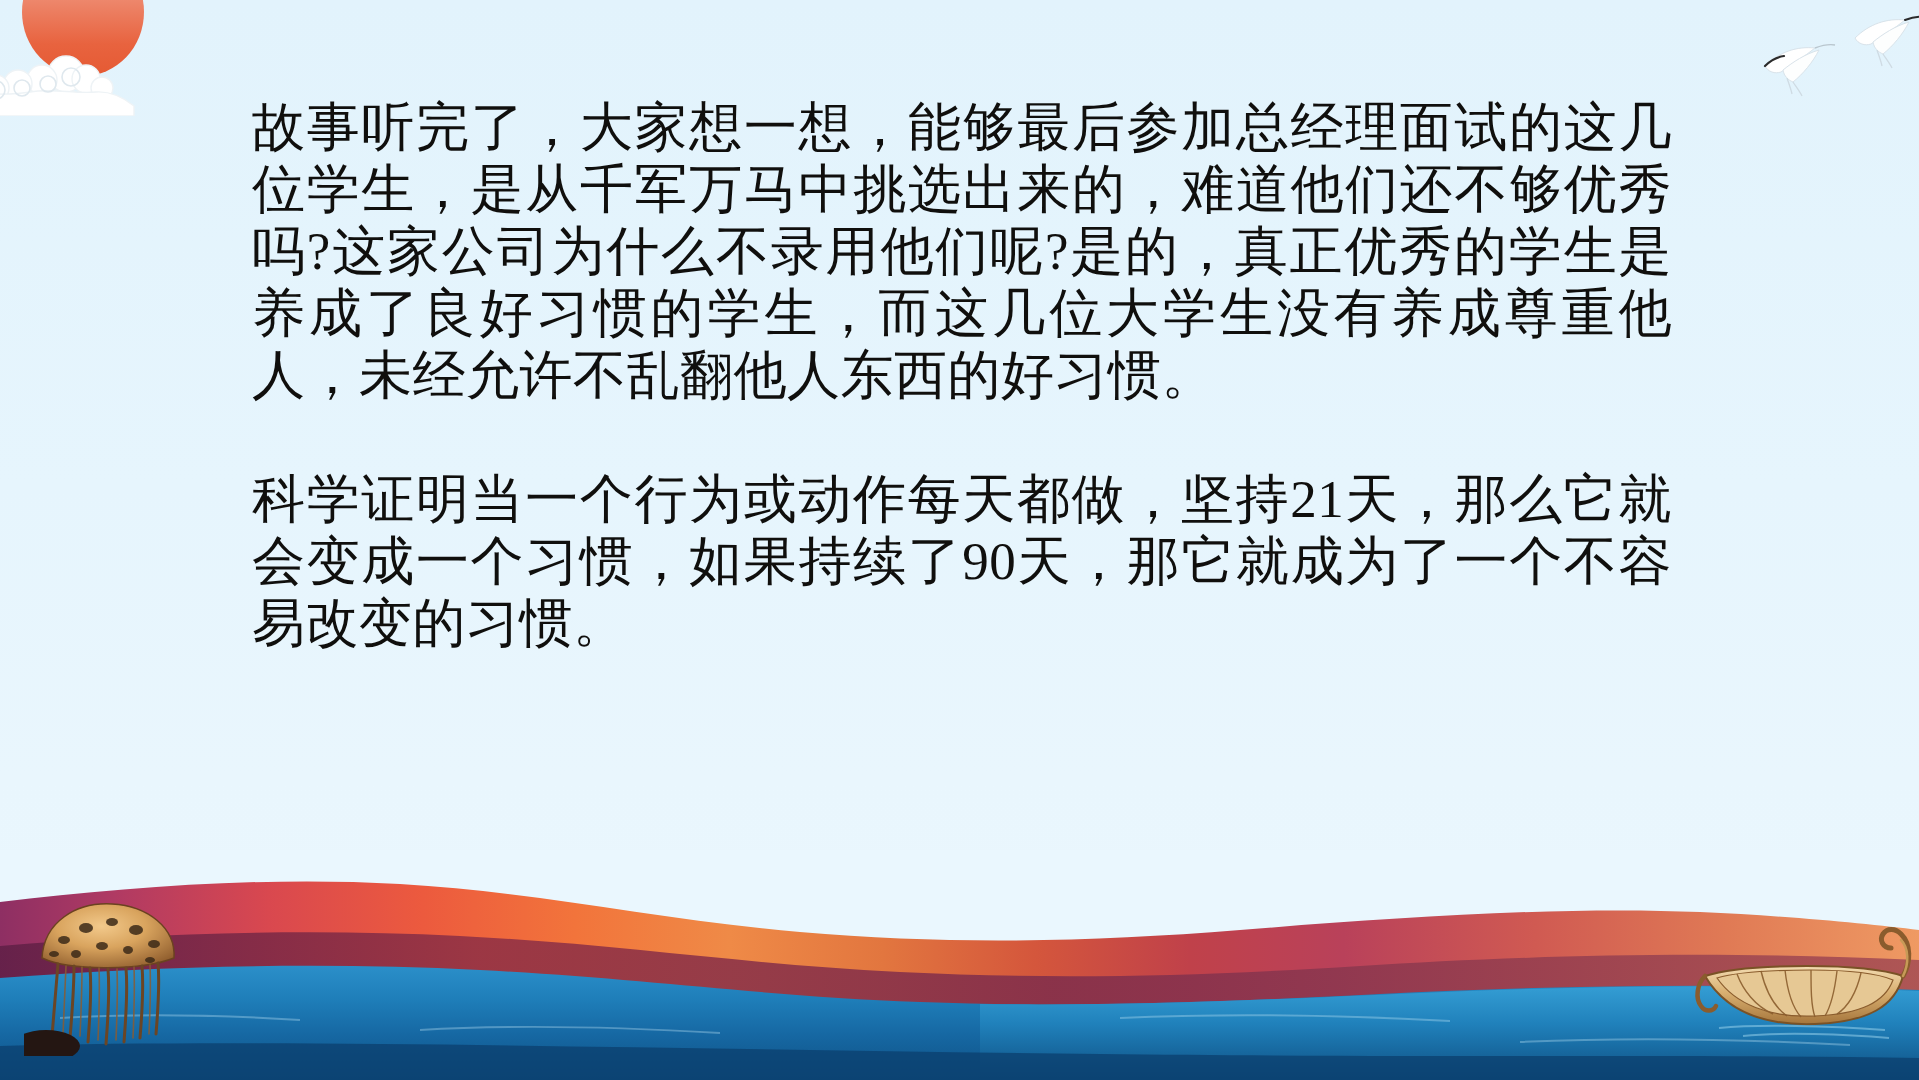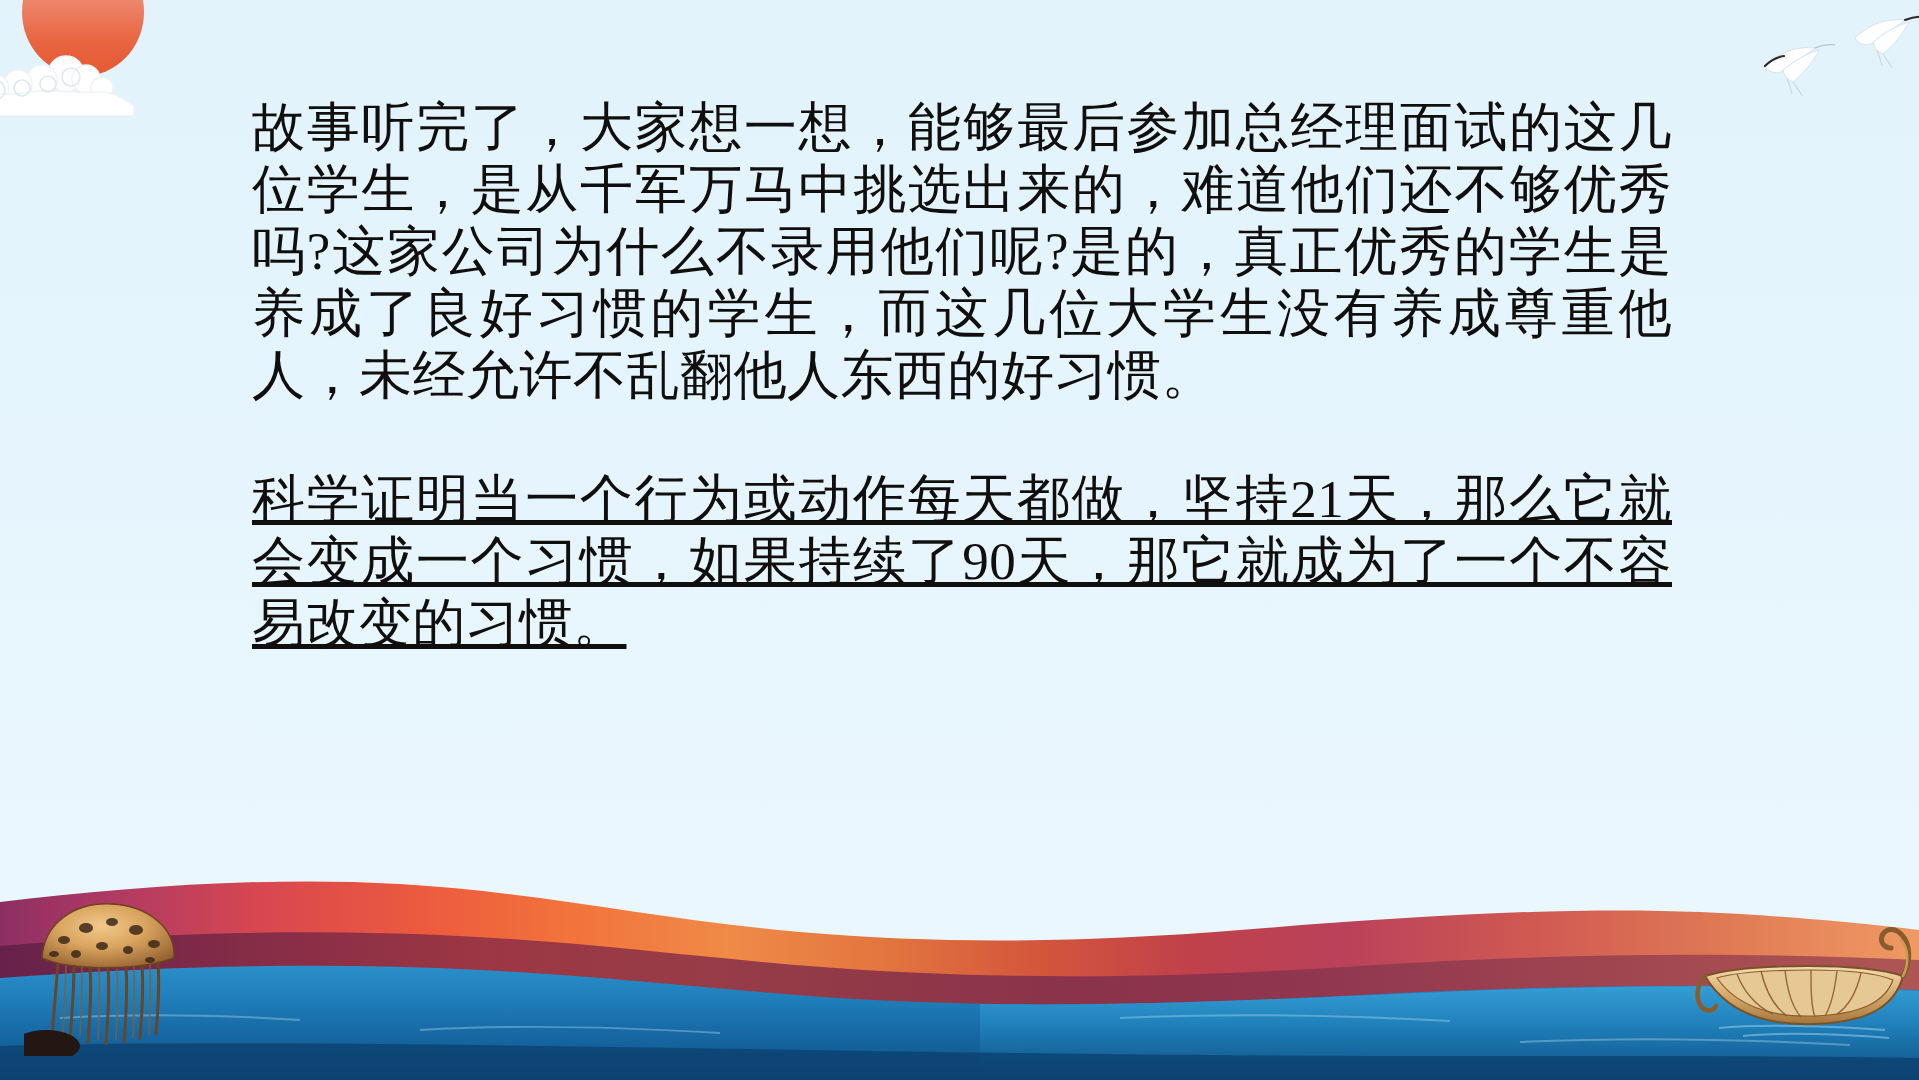--- a/index.html
+++ b/index.html
@@ -82,21 +82,20 @@
     line-height: 62px;
     color: #100f0d;
     letter-spacing: 0.5px;
     text-align: justify;
     font-family: "Liberation Serif", "DejaVu Serif", serif;
     font-weight: 400;
     margin: 0;
   }
   .para + .para {
     margin-top: 62px;
-    text-decoration: underline;
   }
 </style>
 </head>
 <body>
 
 <div id="slide" style="background-color: rgb(228, 244, 253); padding-left: 24px;">
 
   <div class="bg-wash"></div>
 
   <div class="sun"></div>

